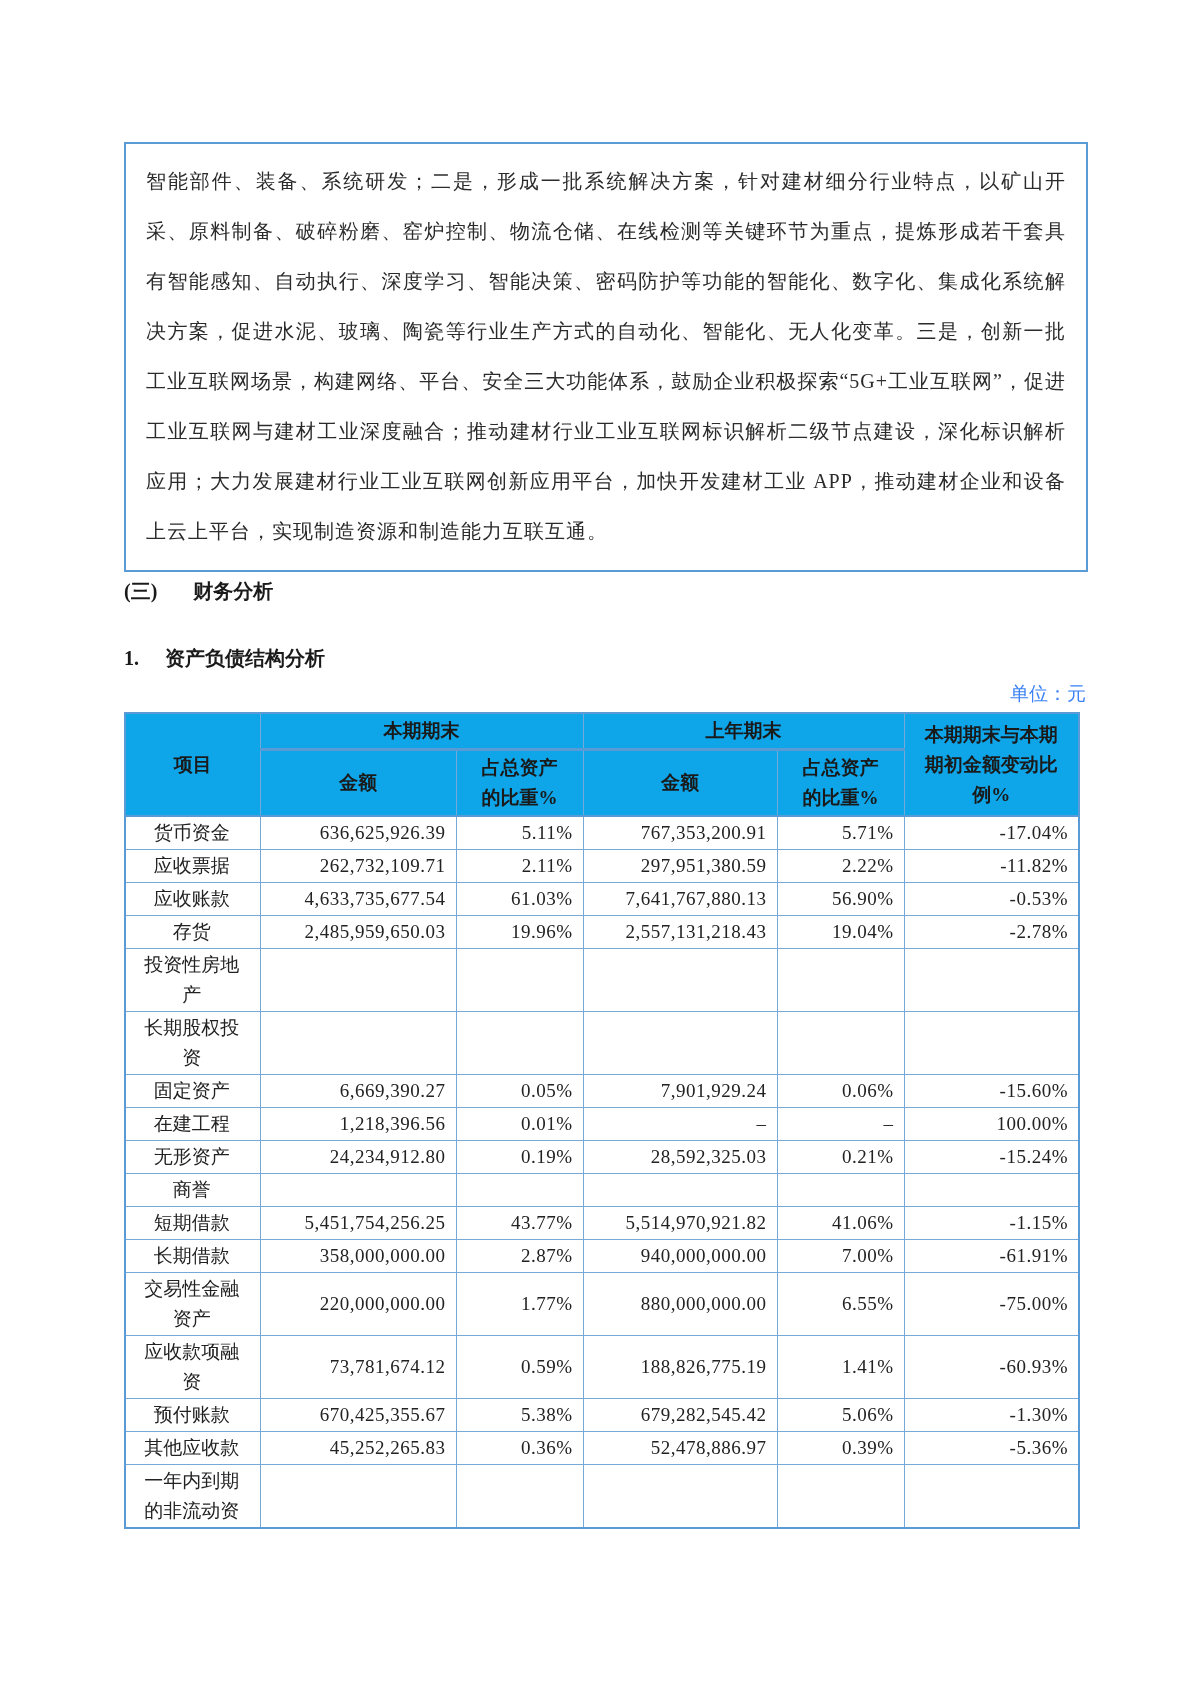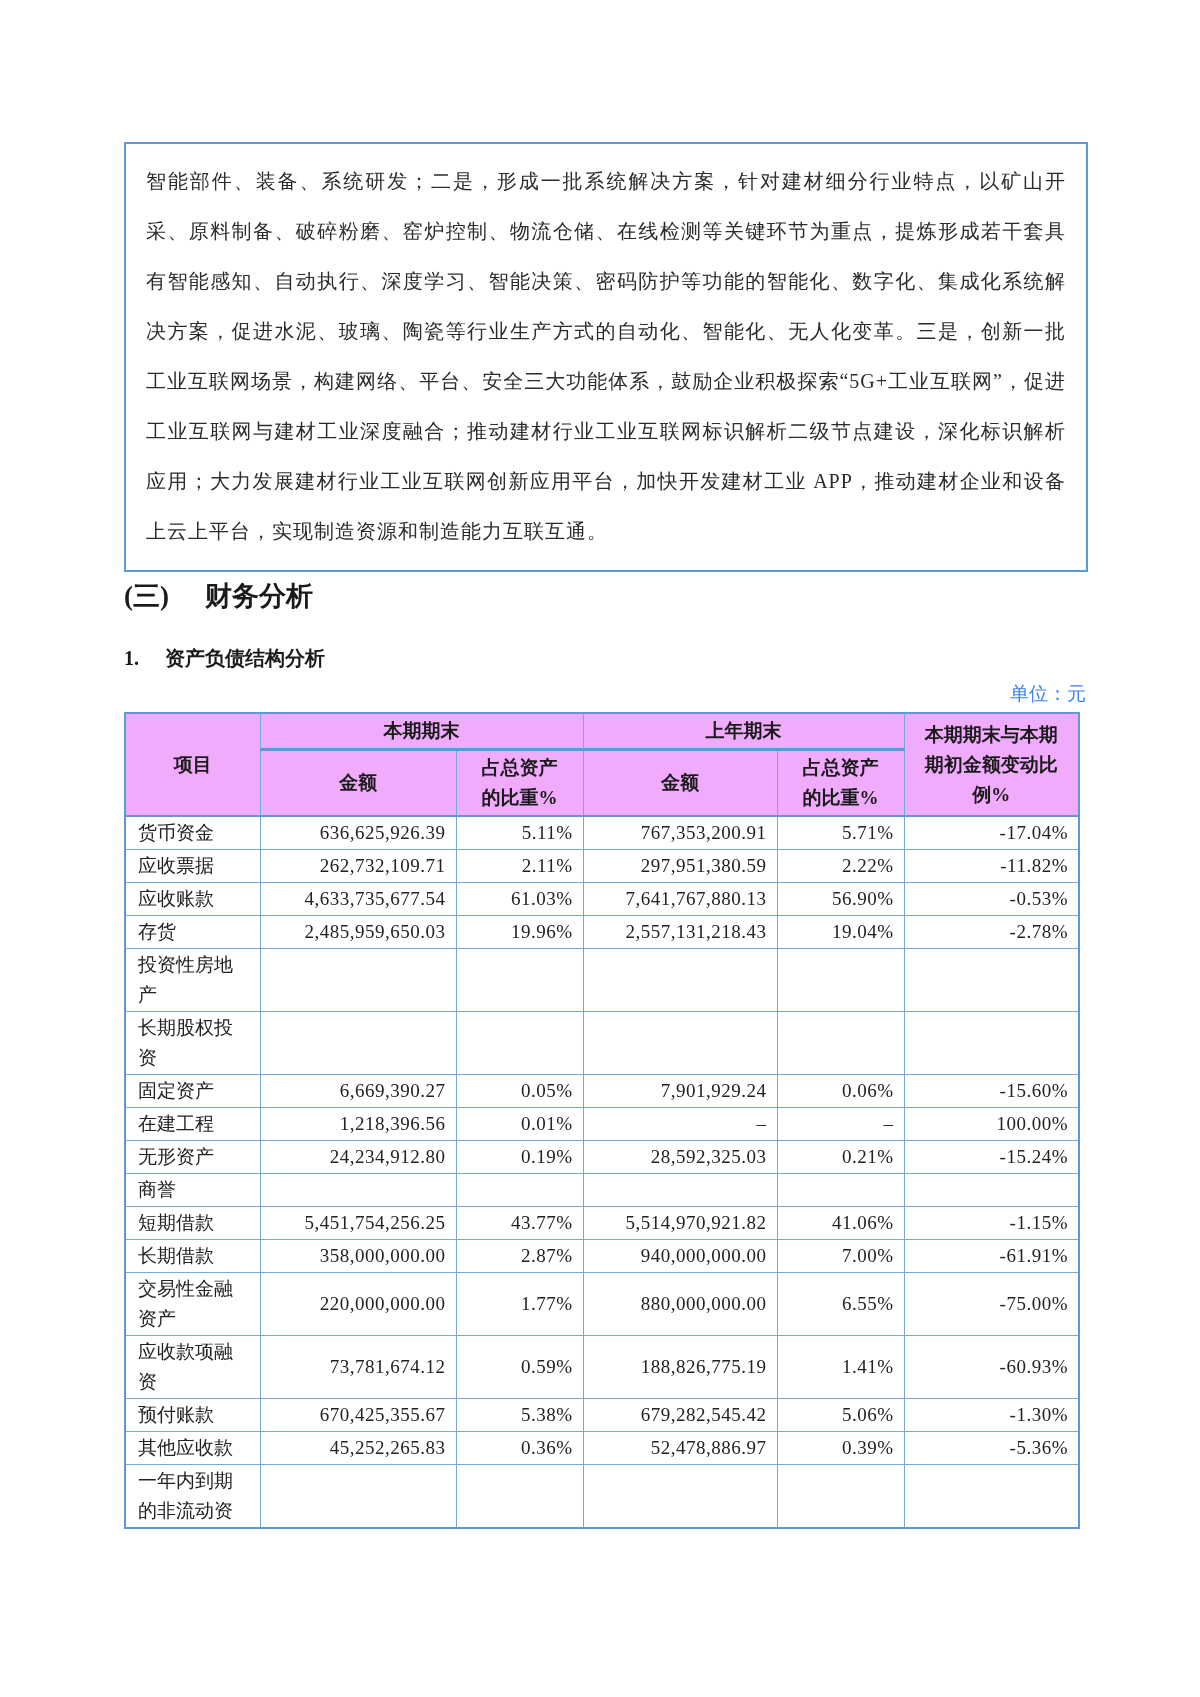--- a/index.html
+++ b/index.html
@@ -29,21 +29,21 @@
     font-size: 20px;
     line-height: 2.5;
     letter-spacing: 1px;
     text-align: justify;
     color: #2b2b2b;
   }
   .sec-heading {
     position: absolute;
     left: 124px;
     top: 578px;
-    font-size: 27px;
+    font-size: 20px;
     font-weight: bold;
     color: #1a1a1a;
   }
   .sec-heading .sec-no { display: inline-block; margin-right: 36px; }
   .sub-heading {
     position: absolute;
     left: 124px;
     top: 645px;
     font-size: 20px;
     font-weight: bold;
@@ -67,39 +67,39 @@
     table-layout: fixed;
     font-size: 19px;
   }
   table.fin th, table.fin td {
     border: 1px solid #74A9D8;
     box-sizing: border-box;
     vertical-align: middle;
   }
   table.fin { border: 2px solid #5B9BD5; }
   table.fin thead th {
-    background: #f0abfc;
+    background: #0ea5e9;
     font-weight: bold;
     text-align: center;
     white-space: pre-line;
     line-height: 30px;
     padding: 2px 4px;
     color: #1a1a1a;
   }
   table.fin thead tr.hr1 th.group { height: 34px; border-bottom: 3px solid #5B9BD5; }
   table.fin thead tr.hr2 th { height: 66px; }
   table.fin thead { border-bottom: 2px solid #5B9BD5; }
   table.fin td {
     background: #ffffff;
     height: 32px;
     line-height: 30px;
     padding: 1px 10px;
   }
   table.fin td.item {
-    text-align: left;
+    text-align: center;
     padding: 1px 14px 1px 12px;
     word-break: break-all;
   }
   table.fin td.num {
     text-align: right;
     letter-spacing: 0.5px;
   }
   .page-number {
     position: absolute;
     left: 0;

